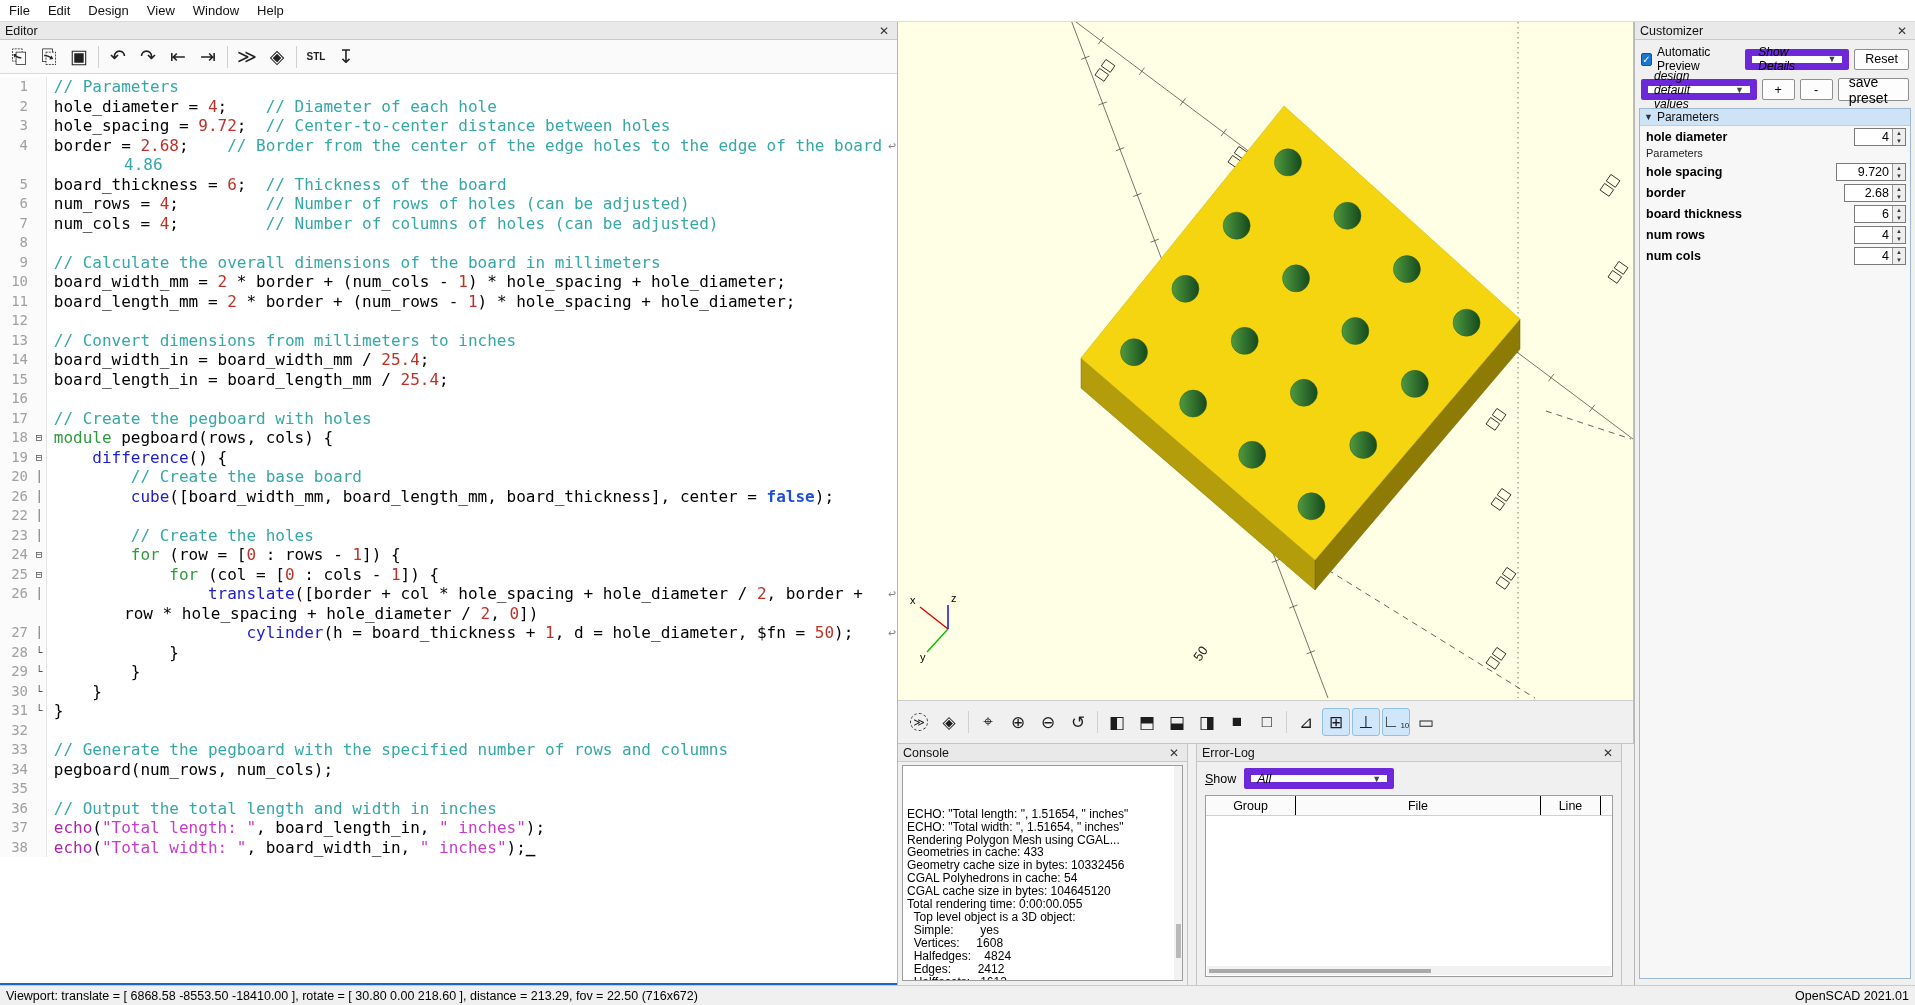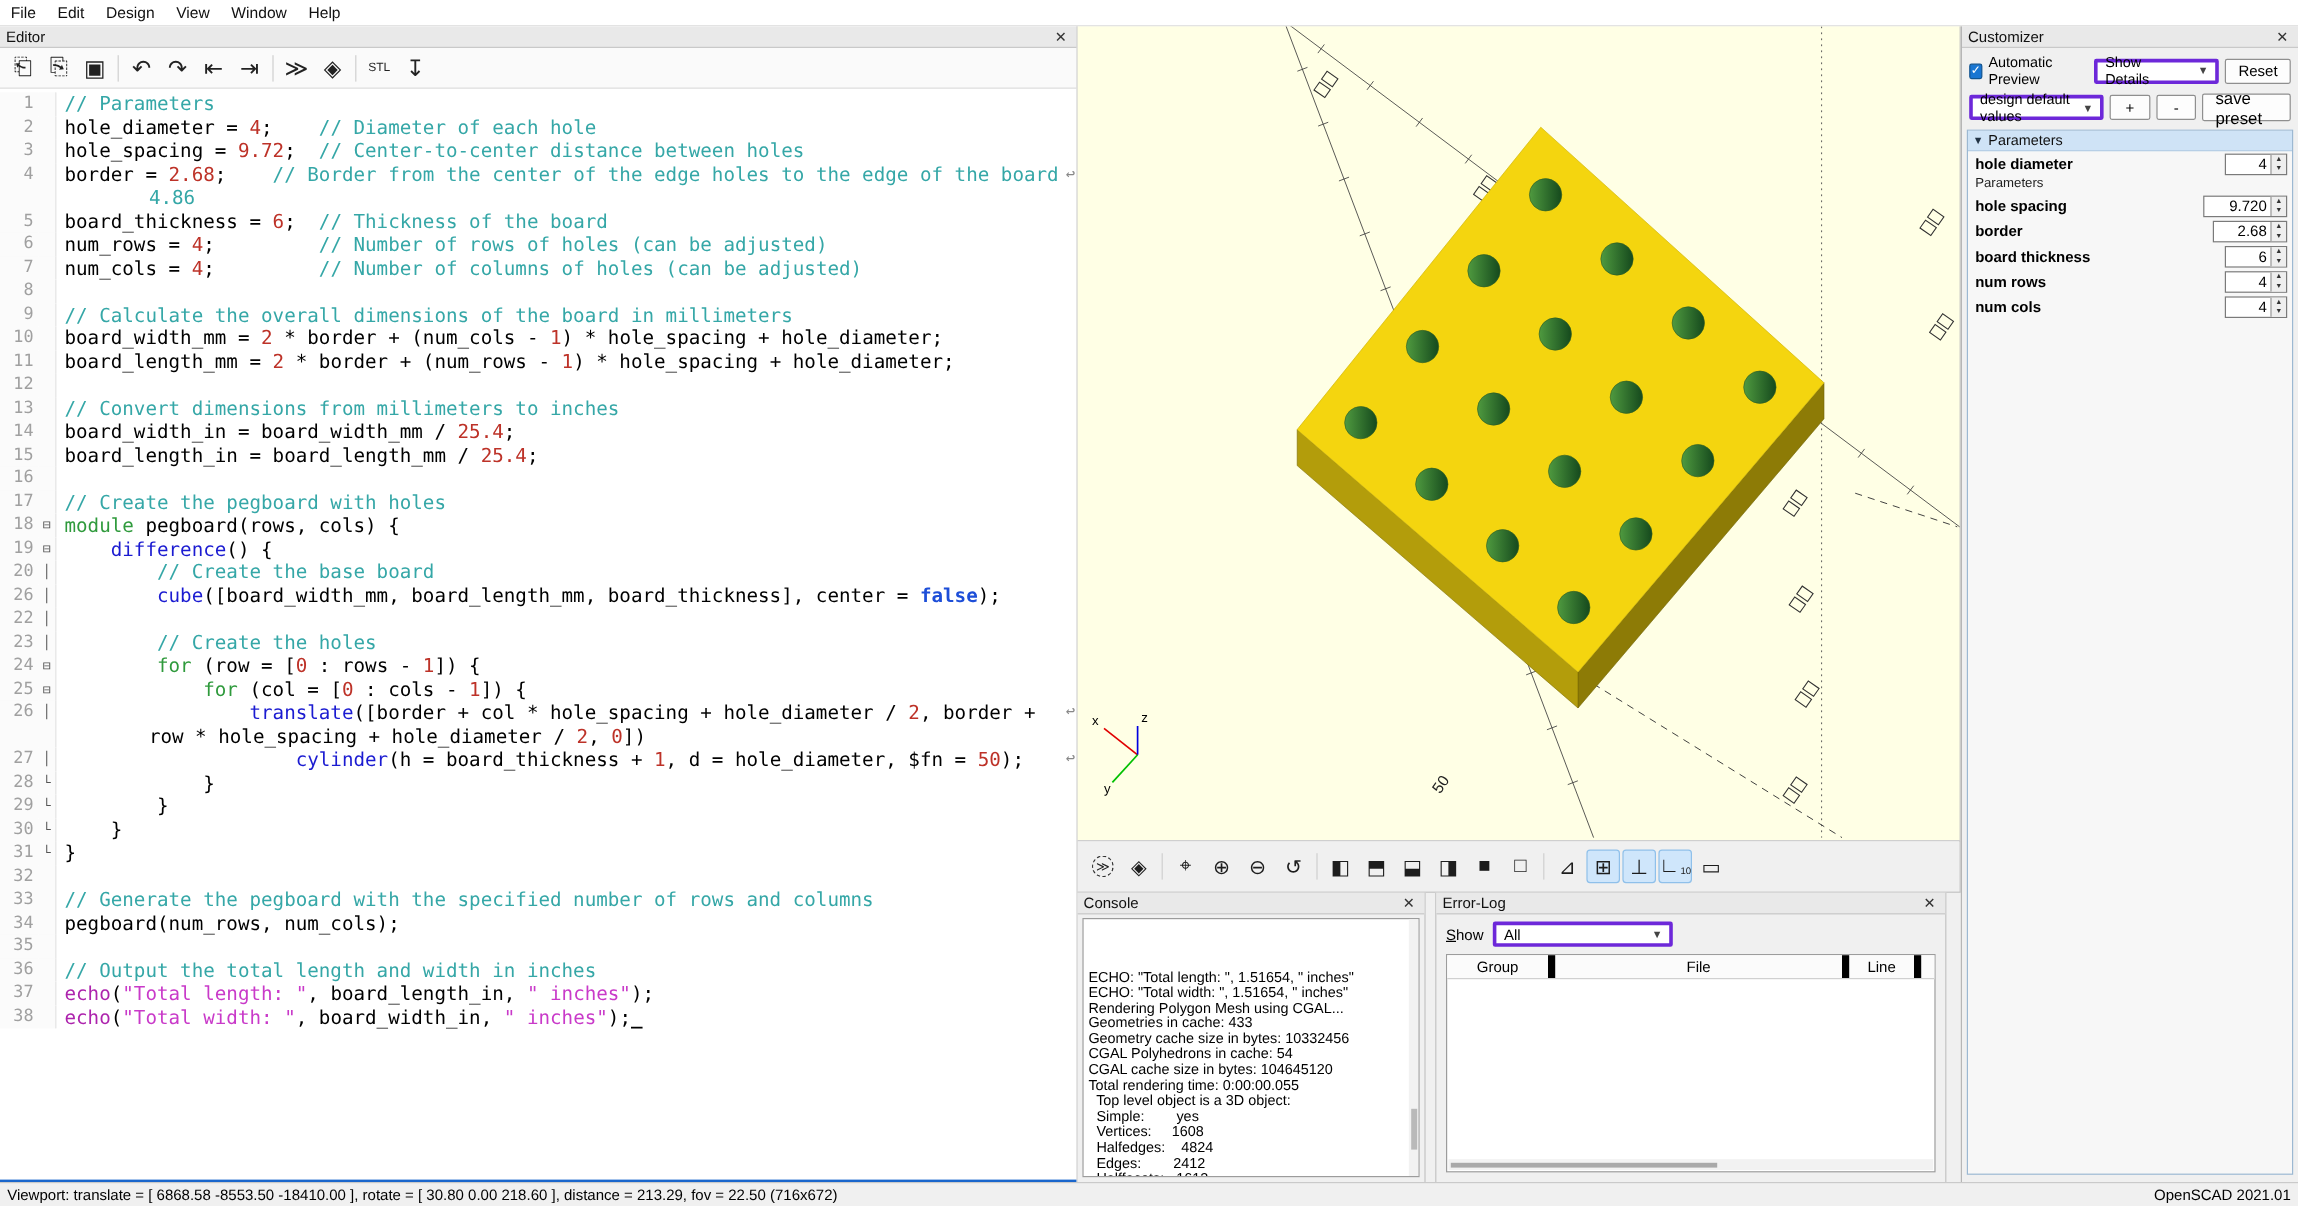--- a/index.html
+++ b/index.html
@@ -17,21 +17,21 @@
             align-items:center; font-size:12.5px; color:#111; padding:0 5px; }
   .ptitle .x { margin-left:auto; font-size:12px; color:#333; width:16px; text-align:center; cursor:default; }
 
   
   .editor { position:absolute; left:0; top:22px; width:898px; height:963px; background:#ffffff;
             border-right:1px solid #b6b6b6; display:flex; flex-direction:column;justify-content:flex-end; }
   .ed-toolbar { height:34px; background:#fafafa; border-bottom:1px solid #d8d8d8; display:flex;
                 align-items:center; padding-left:4px; }
   .tbtn { width:30px; height:28px; display:flex; align-items:center; justify-content:center;
           font-size:19px; color:#222; border-radius:3px; }
-  .tbtn.stl { font-size:10px; font-weight:normal; letter-spacing:0; }
+  .tbtn.stl { font-size:10px; font-weight:bold; letter-spacing:0; }
   .tsep { width:1px; height:22px; background:#d0d0d0; margin:0 4px; }
   .ed-code { flex:1; position:relative; overflow:hidden; background:#ffffff;
              font-family:"DejaVu Sans Mono", monospace; font-size:16px; line-height:19.5px;
              border-bottom:2px solid #1a66cc; padding-top:3px; }
   .cl { display:flex; position:relative; }
   .cl .gnum { width:32px; text-align:right; color:#a0a0a0; background:#fbfbfb; padding-right:4px;
               user-select:none; font-size:14px; }
   .cl .gfold { width:15px; color:#555; background:#fbfbfb; font-size:11px; text-align:center;
                border-right:1px solid #e4e4e4; }
   .cl .ctext { flex:1; white-space:pre-wrap; word-break:break-word; color:#000;
@@ -62,27 +62,27 @@
               font-size:12px; line-height:12.9px; color:#000; padding:3px 2px 0 4px; position:relative;
               overflow:hidden; white-space:pre; }
   .con-scroll { position:absolute; right:0; top:0; bottom:0; width:8px; background:#f2f2f2; }
   .con-thumb { position:absolute; right:1px; bottom:22px; width:5px; height:34px; background:#b9b9b9; }
 
   
   .errorlog { position:absolute; left:1196px; top:744px; width:426px; height:241px; background:#f0f0f0;
               border-left:1px solid #c4c4c4; border-right:1px solid #c4c4c4; display:flex; flex-direction:column; }
   .el-controls { display:flex; align-items:center; padding:6px 8px 4px 8px; font-size:12.5px; gap:8px; }
   .el-controls .lbl u { text-decoration:underline; }
-  .combo { background:#ffffff; border:3px solid #6d28d9; border-radius:2px; height:21px; display:flex;
-           align-items:center; padding:0 6px; font-size:12.5px; min-width:120px; position:relative; }
+  .combo { background:#ffffff; border:7px solid #6d28d9; border-radius:2px; height:21px; display:flex;
+           align-items:center; padding:0 6px; font-size:12.5px; min-width:120px; position:relative;font-style:italic; }
   .combo .arr { margin-left:auto; font-size:9px; color:#444; padding-left:10px; }
   .el-table { flex:1; margin:2px 8px 8px 8px; background:#ffffff; border:1px solid #9c9c9c;
               display:flex; flex-direction:column; font-size:12.5px; position:relative; }
   .el-head { display:flex; border-bottom:1px solid #d0d0d0; background:#fbfbfb; height:20px; }
-  .el-head .hc { display:flex; align-items:center; justify-content:center; border-right:6px solid #000000; }
+  .el-head .hc { display:flex; align-items:center; justify-content:center; border-right:1px solid #000000; }
   .el-hscroll { position:absolute; left:1px; right:1px; bottom:1px; height:9px; background:#f2f2f2; }
   .el-hthumb { position:absolute; left:2px; top:3px; width:55%; height:4px; background:#a9a9a9; }
 
   
   .customizer { position:absolute; left:1634px; top:22px; width:281px; height:963px; background:#f0f0f0;
                 border-left:1px solid #b6b6b6; display:flex; flex-direction:column; }
   .cz-row { display:flex; align-items:center; gap:5px; padding:5px 6px 0 6px; font-size:12px; }
   .chk { width:13px; height:13px; background:#1976d2; border:1px solid #11538f; border-radius:2px;
          color:#fff; font-size:10px; display:flex; align-items:center; justify-content:center; }
   .btn { background:#fdfdfd; border:1px solid #8f8f8f; border-radius:2px; height:21px; display:flex;

